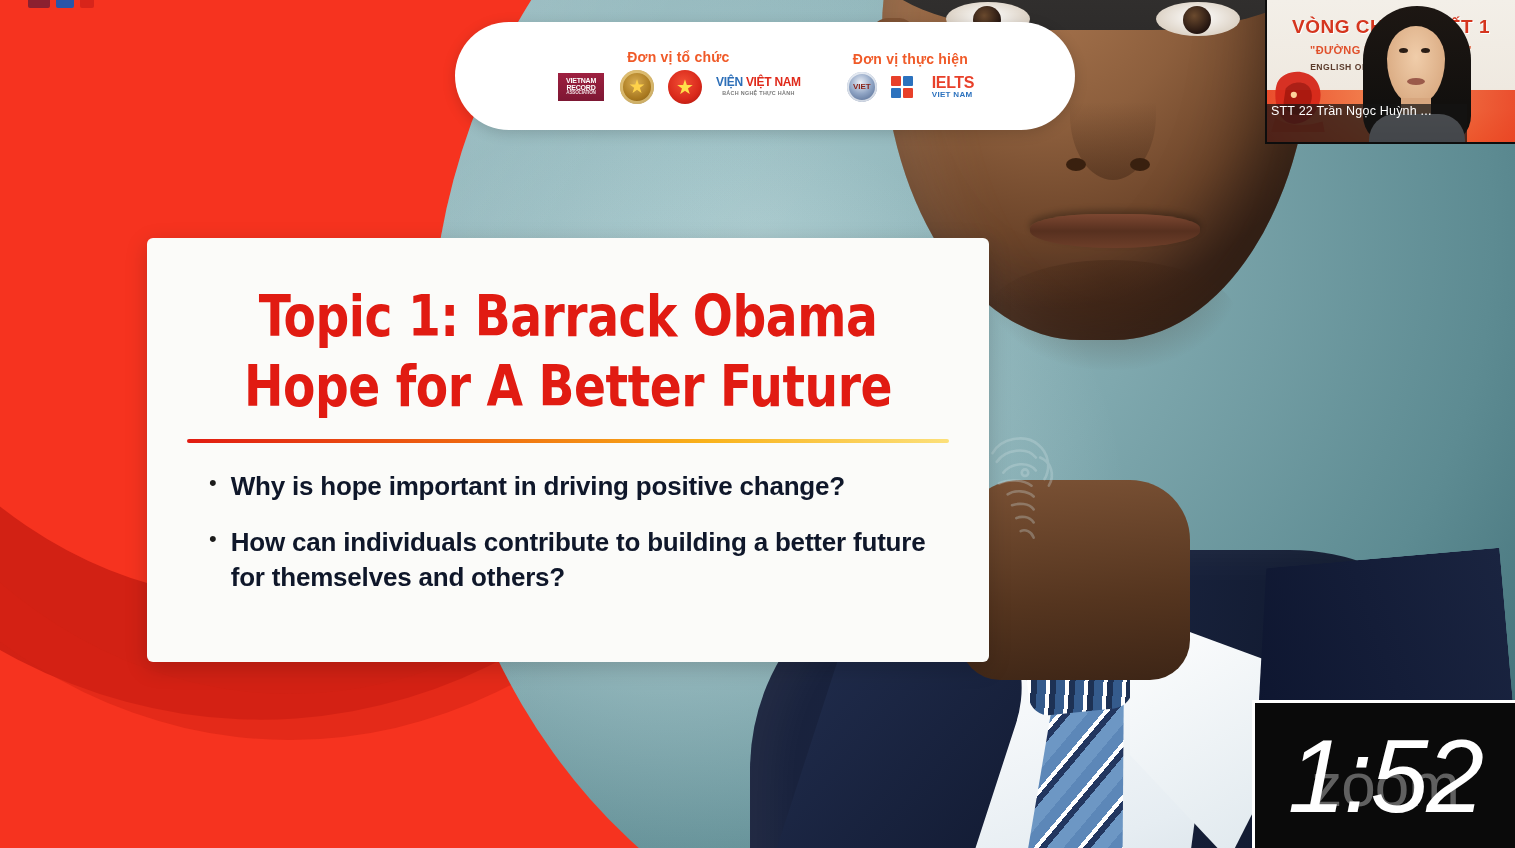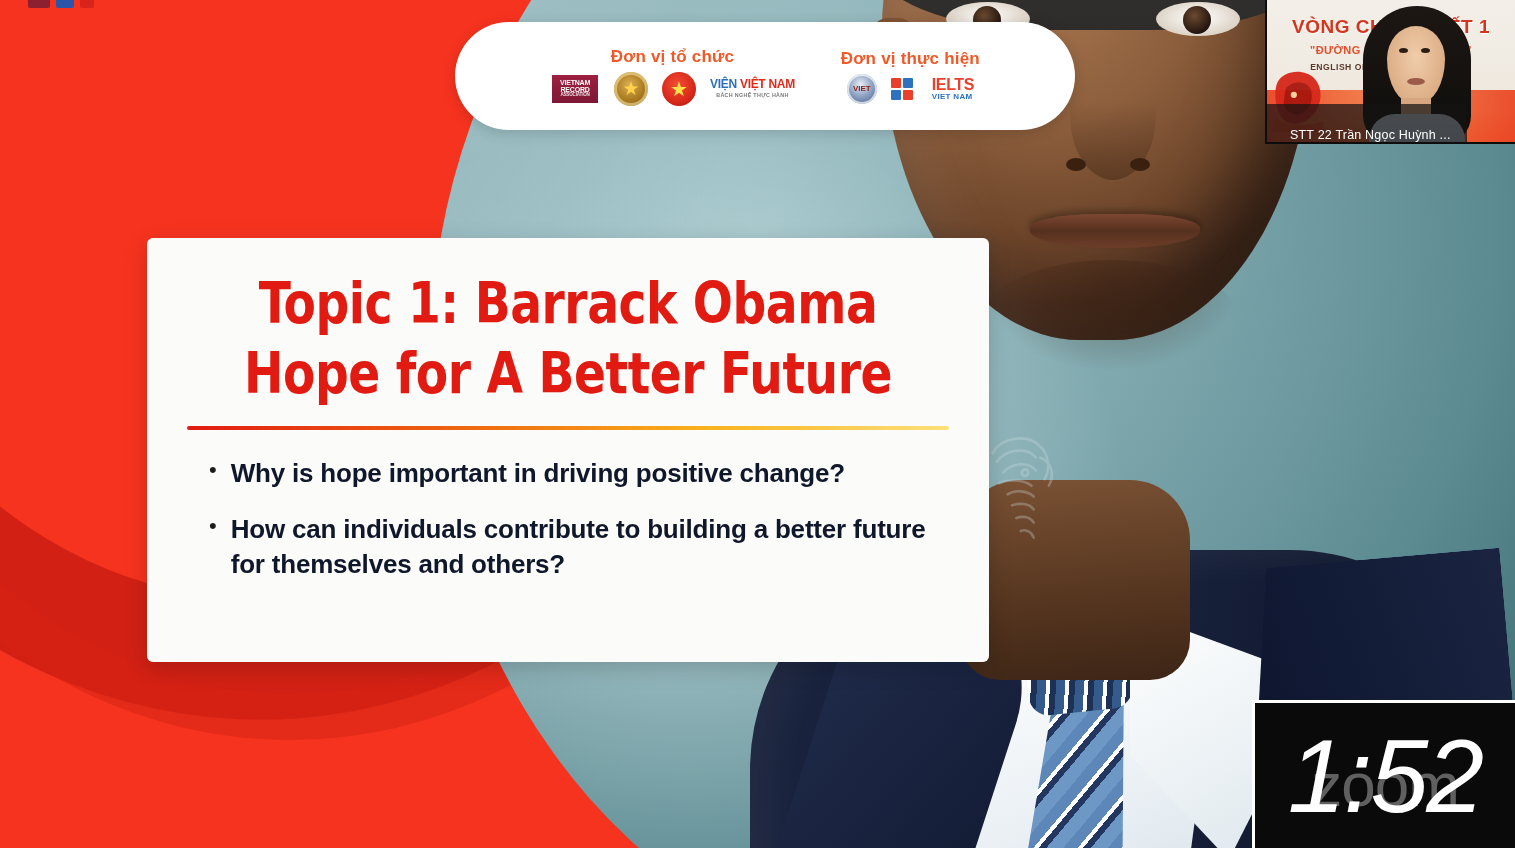--- a/index.html
+++ b/index.html
@@ -223,21 +223,21 @@
     background: #ffffff;
     border-radius: 54px;
     display: flex;
     align-items: center;
     justify-content: center;
     gap: 46px;
     box-shadow: 0 3px 14px rgba(0,0,0,0.16);
   }
   .org-group { display: flex; flex-direction: column; align-items: center; gap: 5px; }
   .org-caption {
-    font-size: 17px; color: #F05A28; font-weight: 600; letter-spacing: .2px;
+    font-size: 14px; color: #F05A28; font-weight: 600; letter-spacing: .2px;
     white-space: nowrap;
   }
   .org-logos { display: flex; align-items: center; gap: 14px; }
 
   .logo-vra {
     width: 50px; height: 32px;
     background: linear-gradient(180deg, #9e2040 0%, #7d1733 100%);
     border: 2px solid #ffffff;
     display: flex; flex-direction: column; align-items: center; justify-content: center;
     line-height: 1;
@@ -283,21 +283,21 @@
   .ielts-text .b { color: #2C72BE; font-size: 8px; font-weight: 800; letter-spacing: .3px; }
 
   
   .content-card {
     position: absolute;
     left: 147px; top: 238px;
     width: 842px; height: 424px;
     background: #FBFBF9;
     border-radius: 6px;
     box-shadow: 0 6px 22px rgba(0,0,0,0.18);
-    padding: 31px 40px 0 40px;
+    padding: 44px 40px 0 40px;
   }
   .slide-title {
     color: #E11B12;
     font-family: "DejaVu Sans Condensed", "Liberation Sans Narrow", "Liberation Sans", sans-serif;
     font-weight: 800;
     font-size: 57px;
     line-height: 1.22;
     text-align: center;
     letter-spacing: -0.5px;
     transform: scaleX(0.92);
@@ -377,22 +377,22 @@
   .wc-mouth { position: absolute; left: 44px; top: 72px; width: 18px; height: 7px; background: #9b5a4a; border-radius: 50%; }
   .wc-neck { position: absolute; left: 38px; top: 92px; width: 30px; height: 22px; background: #d7a67e; }
   .wc-body {
     position: absolute; left: 6px; top: 108px; width: 96px; height: 36px;
     background: linear-gradient(180deg, #cfd8e4 0%, #b9c5d5 100%);
     border-radius: 26px 26px 0 0;
   }
   .wc-namebar {
     position: absolute; left: 0; bottom: 0; width: 200px; height: 38px;
     background: rgba(20,20,20,0.72);
-    display: flex; align-items: flex-end;
-    padding-left: 23px;
+    display: flex; align-items: flex-start;
+    padding-left: 4px;
   }
   .wc-name {
     color: #ffffff; font-size: 12.5px; font-weight: 500; white-space: nowrap;
     letter-spacing: .2px;
   }
 
   
   .timer-panel {
     position: absolute;
     right: 0; bottom: 0;

